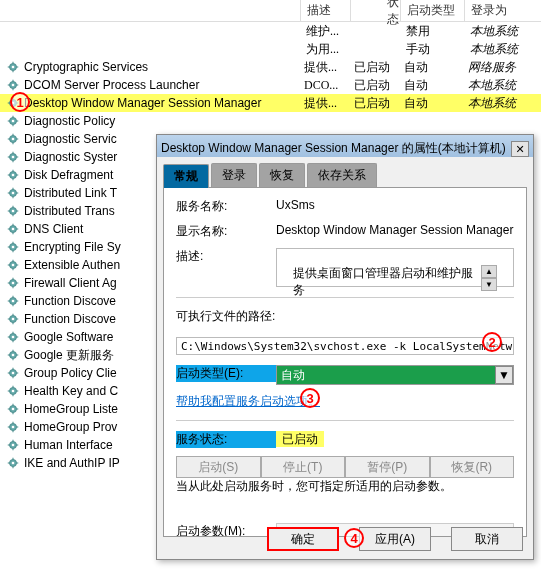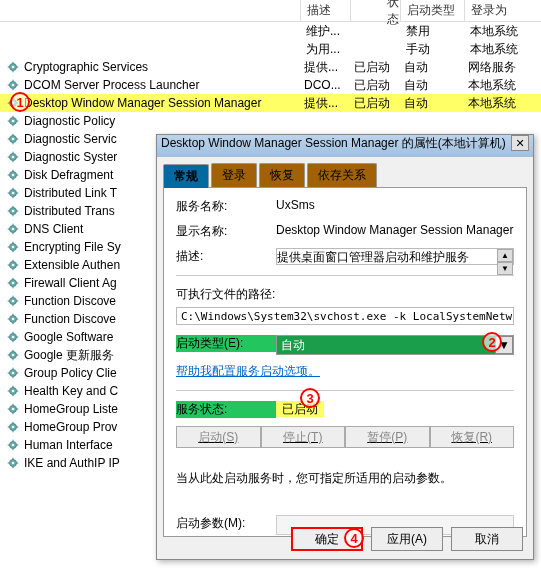--- a/index.html
+++ b/index.html
@@ -11,58 +11,58 @@
 .hc-desc { width: 50px; }
 .hc-stat { width: 50px; padding-left: 36px; }
 .hc-start { width: 64px; }
 .hc-login { width: 72px; }
 
 .service-rows { }
 .service-row { display: flex; height: 18px; align-items: center; padding-left: 6px; }
 .service-row.filler { padding-left: 300px; }
 .gear-icon { width: 14px; height: 14px; margin-right: 4px; flex-shrink: 0; }
 .name-cell { flex: 0 0 274px; white-space: nowrap; overflow: hidden; }
-.desc-cell { width: 50px; padding-left: 6px; }
+.desc-cell { width: 50px; padding-left: 6px; font-family: Liberation Serif, serif; }
 .stat-cell { width: 50px; padding-left: 6px; }
 .start-cell { width: 64px; padding-left: 6px; }
-.login-cell { width: 72px; padding-left: 6px; }
+.login-cell { width: 72px; padding-left: 6px; font-style: italic; }
 .highlighted { background: #ffff66; }
 
 .marker { position: absolute; width: 20px; height: 20px; border: 2px solid red; border-radius: 50%; color: red; font-weight: bold; display: flex; align-items: center; justify-content: center; font-size: 13px; background: rgba(255,255,255,0.6); z-index: 100; }
 
 .dialog { position: absolute; top: 134px; left: 156px; width: 378px; height: 426px; background: #f0f0f0; border: 1px solid #888; box-shadow: 2px 2px 6px rgba(0,0,0,0.3); z-index: 50; }
-.titlebar { height: 22px; background: linear-gradient(#bcd4ec, #a0c0e0); display: flex; align-items: flex-start; padding: 0 4px; color: #000; }
+.titlebar { height: 22px; background: linear-gradient(#bcd4ec, #a0c0e0); display: flex; align-items: flex-end; padding: 0 4px; color: #000; }
 .titlebar-text { flex: 1; white-space: nowrap; overflow: hidden; }
 .close-btn { width: 18px; height: 16px; background: #e4e4e4; border: 1px solid #888; display: flex; align-items: center; justify-content: center; font-size: 11px; cursor: pointer; }
 
 .tab-strip { display: flex; margin: 6px 6px 0 6px; }
-.tab { padding: 3px 10px; border: 1px solid #999; border-bottom: none; background: #a16207; margin-right: 2px; border-radius: 2px 2px 0 0; cursor: pointer; }
+.tab { padding: 3px 10px; border: 1px solid #999; border-bottom: none; background: #a3a3a3; margin-right: 2px; border-radius: 2px 2px 0 0; cursor: pointer; }
 .tab.active { background: #0369a1; position: relative; top: 1px; font-weight: bold; }
 
 .tab-body { margin: 0 6px 6px 6px; border: 1px solid #999; background: #fff; height: 350px; padding: 10px 12px; overflow: hidden; }
 
 .field-row { display: flex; margin-bottom: 8px; align-items: flex-start; }
 .field-label { width: 100px; flex-shrink: 0; }
-.field-label.hl { background: #22c55e; }
+.field-label.hl { background: #0ea5e9; }
 .field-value { flex: 1; }
-.desc-box { border: 1px solid #bbb; padding: 0; height: 17px; display: flex; align-items: flex-start; }
+.desc-box { border: 1px solid #bbb; padding: 16px; height: 39px; display: flex; align-items: flex-start; }
 .desc-scroll { width: 16px; display: flex; flex-direction: column; }
 .desc-scroll button { height: 13px; font-size: 8px; background: #ddd; border: 1px solid #aaa; cursor: pointer; }
 hr.sep { margin: 10px 0; border: none; border-top: 1px solid #ccc; }
 .path-box { border: 1px solid #bbb; padding: 2px 4px; background: #fff; height: 18px; white-space: nowrap; overflow: hidden; font-family: monospace; font-size: 11px; }
 .combo { display: flex; background: #1b9e4b; color: #fff; height: 20px; align-items: center; flex: 1; border: 1px solid #999; }
 .combo span { flex: 1; padding: 0 4px; }
 .combo-btn { width: 18px; height: 18px; background: #e4e4e4; border: 1px solid #888; color: #000; cursor: pointer; display: flex; align-items: center; justify-content: center; }
 a.link { color: #0066cc; text-decoration: underline; }
 
-.svc-buttons { display: flex; margin-bottom: 22px; text-decoration: underline; }
+.svc-buttons { display: flex; margin-bottom: 0; }
 .svc-buttons button { flex: 1; height: 22px; background: #eee; border: 1px solid #aaa; color: #888; cursor: default; }
 .params-input { flex:1; border: 1px solid #ccc; background: #f5f5f5; height: 20px; }
 
-.dialog-buttons { position: absolute; bottom: 8px; right: 10px; display: flex; gap: 8px; }
+.dialog-buttons { position: absolute; bottom: 8px; right: 10px; display: flex; gap: 20px; }
 .dialog-buttons button { width: 72px; height: 24px; background: #eee; border: 1px solid #888; cursor: pointer; }
 .dialog-buttons button.primary { border: 2px solid red; }
 </style>
 </head>
 <body>
 
 <div class="services-bg">
   <div class="header-row">
     <div class="header-cell hc-desc">描述</div>
     <div class="header-cell hc-stat">状态</div>
@@ -425,21 +425,21 @@
       <div class="field-label">描述:</div>
       <div class="field-value desc-box">
         <span style="flex:1">提供桌面窗口管理器启动和维护服务</span>
         <div class="desc-scroll">
           <button>▲</button>
           <button>▼</button>
         </div>
       </div>
     </div>
     <hr class="sep">
-    <div style="margin-bottom:4px">可执行文件的路径:</div>
+    <div style="margin-bottom:12px">可执行文件的路径:</div>
     <div class="path-box">C:\Windows\System32\svchost.exe -k LocalSystemNetworkRestri</div>
     <div class="field-row" style="margin-top:10px">
       <div class="field-label hl">启动类型(E):</div>
       <div class="combo">
         <span>自动</span>
         <div class="combo-btn">▼</div>
       </div>
     </div>
     <div style="margin-top:8px"><a href="#" class="link">帮助我配置服务启动选项。</a></div>
     <hr class="sep">

